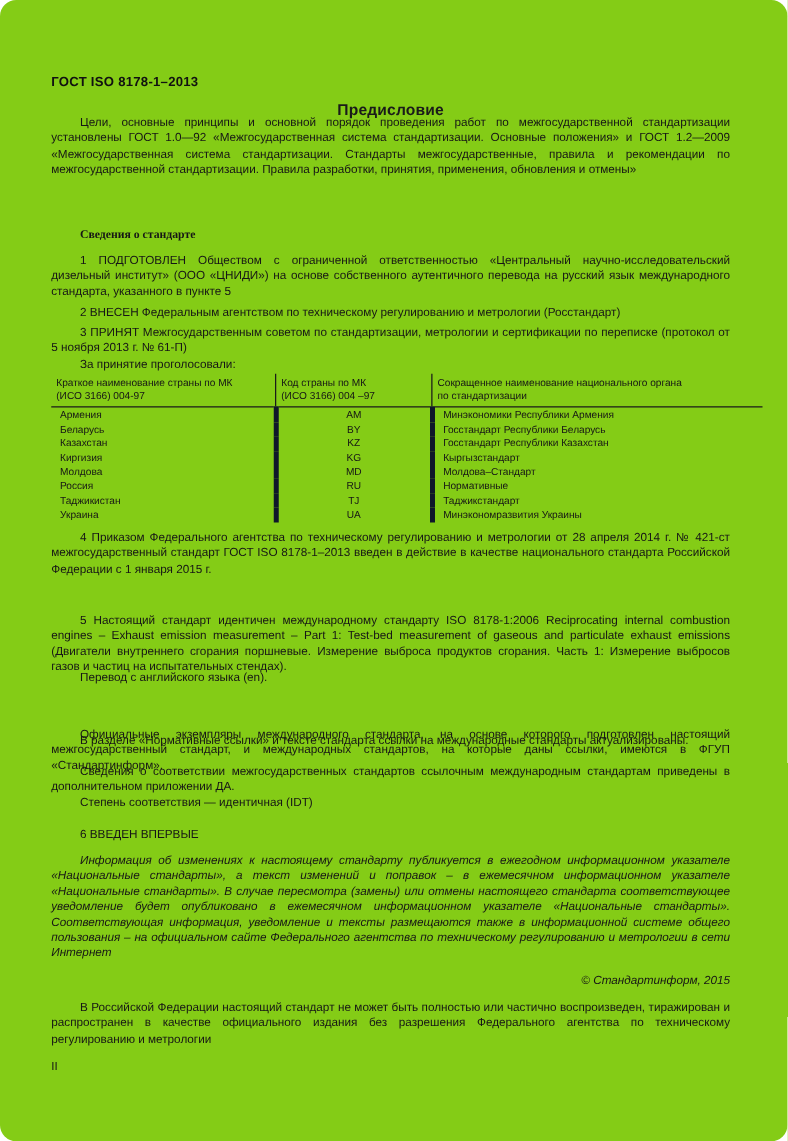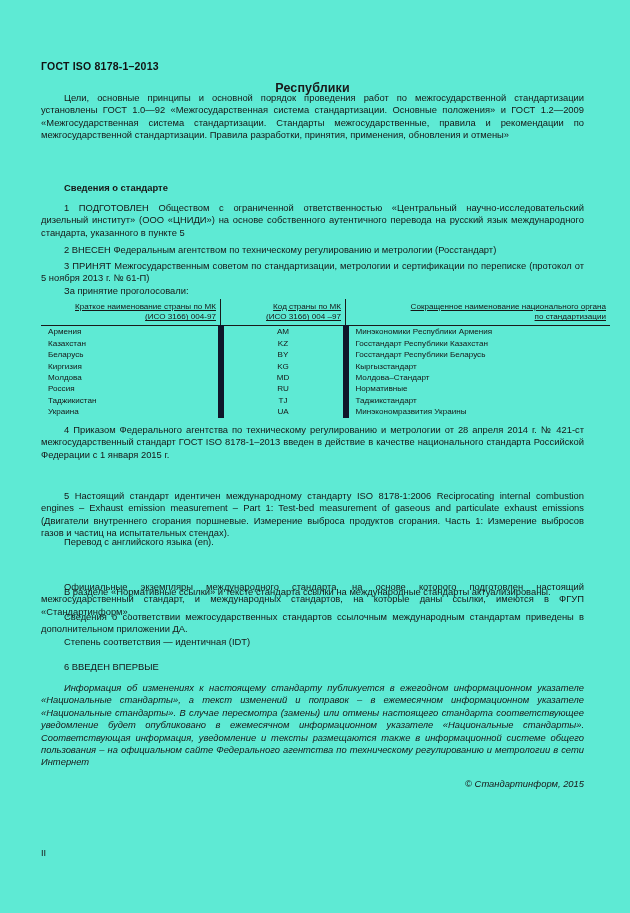--- a/index.html
+++ b/index.html
@@ -8,23 +8,24 @@
     background: #ffffff;
   }
   body {
     font-family: "Liberation Sans", "DejaVu Sans", sans-serif;
     color: #1a1a1a;
   }
   .page {
     position: relative;
     width: 630px;
     height: 913px;
-    background: #5eead4;
+    background: #84cc16;
     overflow: hidden;
     box-sizing: border-box;
+    border-radius: 13px;
   }
 
   
   .doc-header {
     position: absolute;
     left: 41px;
     top: 60px;
     font-size: 10.5px;
     font-weight: bold;
     letter-spacing: 0.02em;
@@ -58,52 +59,52 @@
   .block p {
     margin: 0;
     text-indent: 23px;
   }
   .block.italic {
     font-style: italic;
   }
   .bold-lead {
     font-weight: bold;
     text-indent: 23px;
+    font-family: Liberation Serif, serif;
   }
 
   
   .vote-table {
     position: absolute;
     left: 41px;
     top: 299px;
     width: 543px;
     border-collapse: collapse;
     font-size: 8.1px;
     color: #161616;
     table-layout: fixed;
   }
   .vote-table td, .vote-table th {
     padding: 0;
     margin: 0;
   }
   .vote-table thead th {
     font-weight: normal;
-    text-align: right;
+    text-align: left;
     vertical-align: middle;
     line-height: 10.2px;
     padding: 3px 4px 3px 4px;
     border-right: 1px solid #1a1a1a;
     border-bottom: 1.6px solid #1a1a1a;
-    text-decoration: underline;
   }
   .vote-table thead th:last-child { border-right: none; }
   .vote-table tbody td {
     line-height: 11.4px;
     padding: 0px 5px;
-    border-right: 6px solid #0f172a;
+    border-right: 4px solid #0f172a;
     vertical-align: middle;
     height: 11.4px;
   }
   .vote-table tbody td:last-child { border-right: none; }
   .col-country { width: 171px; text-align: left; }
   .col-code    { width: 116px; text-align: center; }
   .col-body    { width: 256px; text-align: left; }
   .vote-table tbody tr td.col-body { padding-left: 7px; }
   .vote-table tbody tr td.col-country { padding-left: 7px; }
 
@@ -126,21 +127,21 @@
     color: #161616;
   }
 </style>
 </head>
 <body>
 
 <div class="page">
 
   <div class="doc-header">ГОСТ ISO 8178-1–2013</div>
 
-  <div class="section-title">Республики</div>
+  <div class="section-title">Предисловие</div>
 
   <div class="block" style="top:92px;">
     <p>Цели, основные принципы и основной порядок проведения  работ по межгосударственной  стандартизации установлены ГОСТ 1.0—92 «Межгосударственная система стандартизации. Основные положения» и ГОСТ 1.2—2009 «Межгосударственная система стандартизации. Стандарты межгосударственные, правила и рекомендации по межгосударственной стандартизации. Правила разработки, принятия, применения, обновления и отмены»</p>
   </div>
 
   <div class="block" style="top:182px;">
     <p class="bold-lead">Сведения о стандарте</p>
   </div>
 
   <div class="block" style="top:202px;">
@@ -176,30 +177,30 @@
         </th>
       </tr>
     </thead>
     <tbody>
       <tr>
         <td class="col-country">Армения</td>
         <td class="col-code">AM</td>
         <td class="col-body">Минэкономики Республики Армения</td>
       </tr>
       <tr>
+        <td class="col-country">Беларусь</td>
+        <td class="col-code">BY</td>
+        <td class="col-body">Госстандарт Республики Беларусь</td>
+      </tr>
+      <tr>
         <td class="col-country">Казахстан</td>
         <td class="col-code">KZ</td>
         <td class="col-body">Госстандарт Республики Казахстан</td>
       </tr>
       <tr>
-        <td class="col-country">Беларусь</td>
-        <td class="col-code">BY</td>
-        <td class="col-body">Госстандарт Республики Беларусь</td>
-      </tr>
-      <tr>
         <td class="col-country">Киргизия</td>
         <td class="col-code">KG</td>
         <td class="col-body">Кыргызстандарт</td>
       </tr>
       <tr>
         <td class="col-country">Молдова</td>
         <td class="col-code">MD</td>
         <td class="col-body">Молдова–Стандарт</td>
       </tr>
       <tr>
@@ -251,16 +252,19 @@
   <div class="block" style="top:661px;">
     <p>6 ВВЕДЕН ВПЕРВЫЕ</p>
   </div>
 
   <div class="block italic" style="top:682px;">
     <p>Информация об изменениях к настоящему стандарту публикуется в ежегодном информационном указателе «Национальные стандарты», а текст изменений и поправок – в ежемесячном информационном указателе «Национальные  стандарты». В случае пересмотра (замены) или отмены настоящего стандарта соответствующее уведомление будет  опубликовано в ежемесячном  информационном указателе «Национальные стандарты». Соответствующая информация, уведомление и тексты размещаются также в информационной системе общего пользования – на официальном сайте Федерального агентства по техническому регулированию и метрологии в сети Интернет</p>
   </div>
 
   <div class="copyright">© Стандартинформ, 2015</div>
 
+  <div class="block" style="top:800px;">
+    <p>В Российской Федерации настоящий стандарт не может быть полностью или частично воспроизведен, тиражирован и распространен в качестве официального издания без разрешения Федерального агентства по техническому регулированию и метрологии</p>
+  </div>
 
   <div class="page-number">II</div>
 
 </div>
 
 </body></html>

